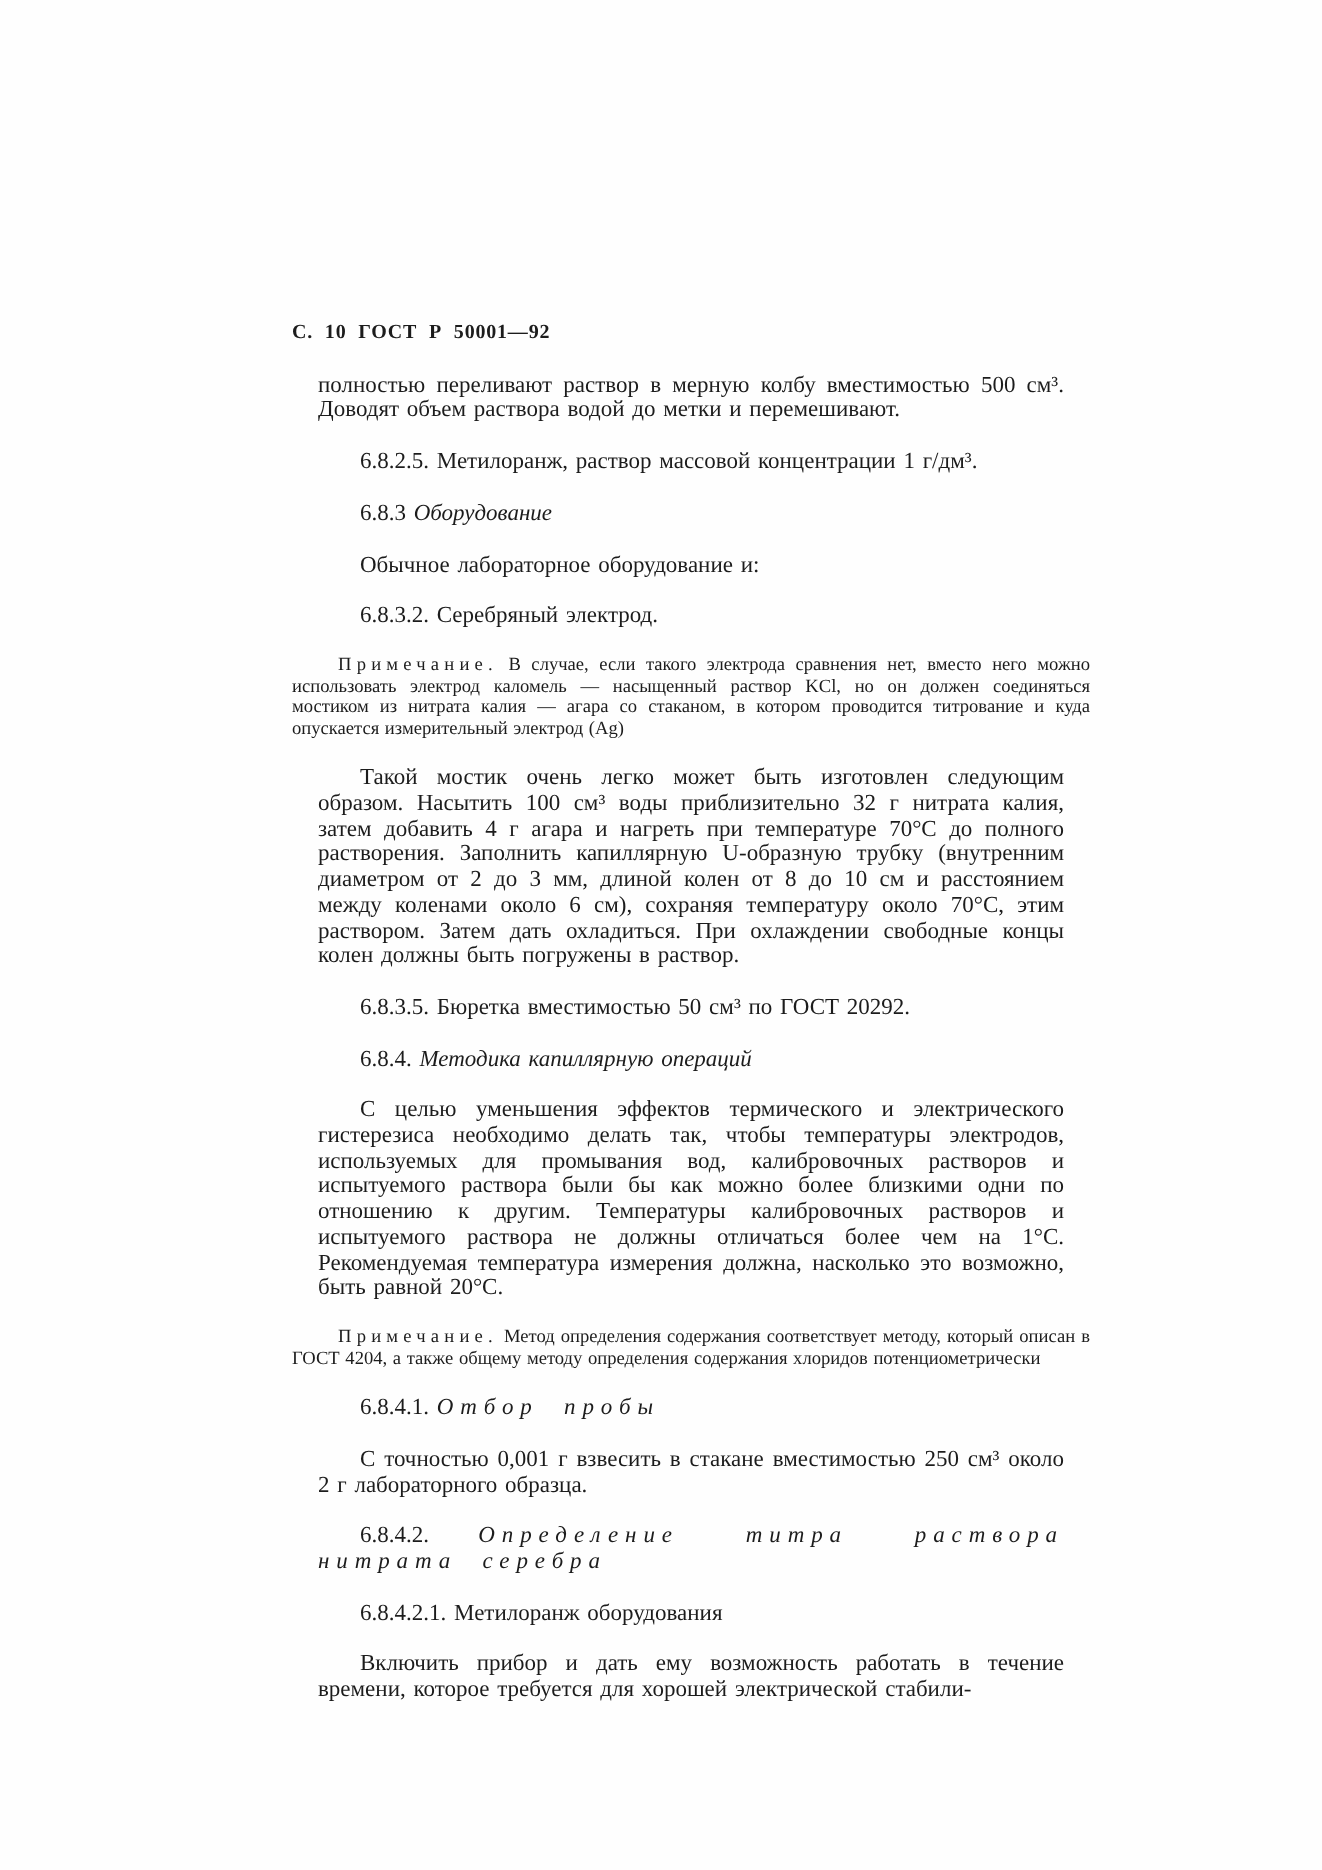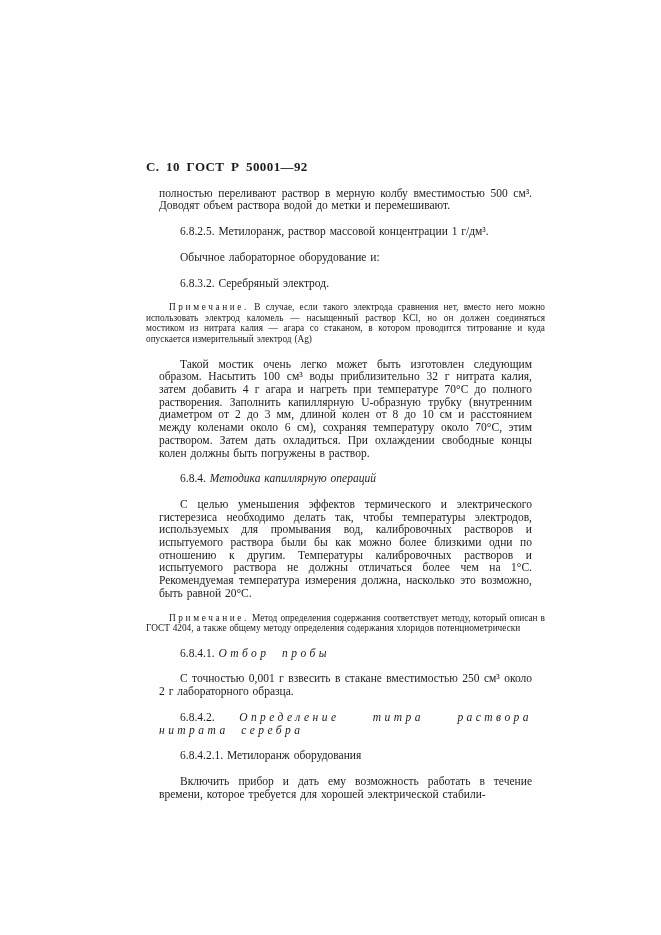--- a/index.html
+++ b/index.html
@@ -17,21 +17,21 @@
     color: #1c1c1c;
   }
   .content {
     position: absolute;
     left: 146px;
     top: 161px;
     width: 399px;
   }
   .running-head {
     font-weight: bold;
-    font-size: 13px;
+    font-size: 10px;
     letter-spacing: 0.4px;
     word-spacing: 3px;
     margin: 0 0 11px 0;
   }
   p {
     margin: 13px;
     font-size: 11.5px;
     line-height: 12.7px;
     text-align: justify;
     word-spacing: 1px;
@@ -57,32 +57,34 @@
 
 <div class="page">
   <div class="content">
 
     <p class="running-head">С. 10 ГОСТ Р 50001—92</p>
 
     <p>полностью переливают раствор в мерную колбу вместимостью 500 см³. Доводят объем раствора водой до метки и перемешивают.</p>
 
     <p class="ind">6.8.2.5. Метилоранж, раствор массовой концентрации 1 г/дм³.</p>
 
+    <p class="ind"><span>6.8.3</span> <span class="it">Оборудование</span></p>
 
     <p class="ind">Обычное лабораторное оборудование и:</p>
 
 
     <p class="ind">6.8.3.2. Серебряный электрод.</p>
 
 
     <p class="note"><span class="note-label">Примечание.</span> <span>В случае, если такого электрода сравнения нет, вместо него можно использовать электрод каломель — насыщенный раствор KCl, но он должен соединяться мостиком из нитрата калия — агара со стаканом, в котором проводится титрование и куда опускается измерительный электрод (Ag)</span></p>
 
     <p class="ind">Такой мостик очень легко может быть изготовлен следующим образом. Насытить 100 см³ воды приблизительно 32 г нитрата калия, затем добавить 4 г агара и нагреть при температуре 70°С до полного растворения. Заполнить капиллярную U-образную трубку (внутренним диаметром от 2 до 3 мм, длиной колен от 8 до 10 см и расстоянием между коленами около 6 см), сохраняя температуру около 70°С, этим раствором. Затем дать охладиться. При охлаждении свободные концы колен должны быть погружены в раствор.</p>
 
 
+    <p class="ind">6.8.3.5. Бюретка вместимостью 50 см³ по ГОСТ 20292.</p>
 
     <p class="ind"><span>6.8.4.</span> <span class="it">Методика капиллярную операций</span></p>
 
     <p class="ind">С целью уменьшения эффектов термического и электрического гистерезиса необходимо делать так, чтобы температуры электродов, используемых для промывания вод, калибровочных растворов и испытуемого раствора были бы как можно более близкими одни по отношению к другим. Температуры калибровочных растворов и испытуемого раствора не должны отличаться более чем на 1°С. Рекомендуемая температура измерения должна, насколько это возможно, быть равной 20°С.</p>
 
     <p class="note"><span class="note-label">Примечание.</span> <span>Метод определения содержания соответствует методу, который описан в ГОСТ 4204, а также общему методу определения содержания хлоридов потенциометрически</span></p>
 
     <p class="ind"><span>6.8.4.1.</span> <span class="sp">Отбор пробы</span></p>
 
     <p class="ind">С точностью 0,001 г взвесить в стакане вместимостью 250 см³ около 2 г лабораторного образца.</p>

